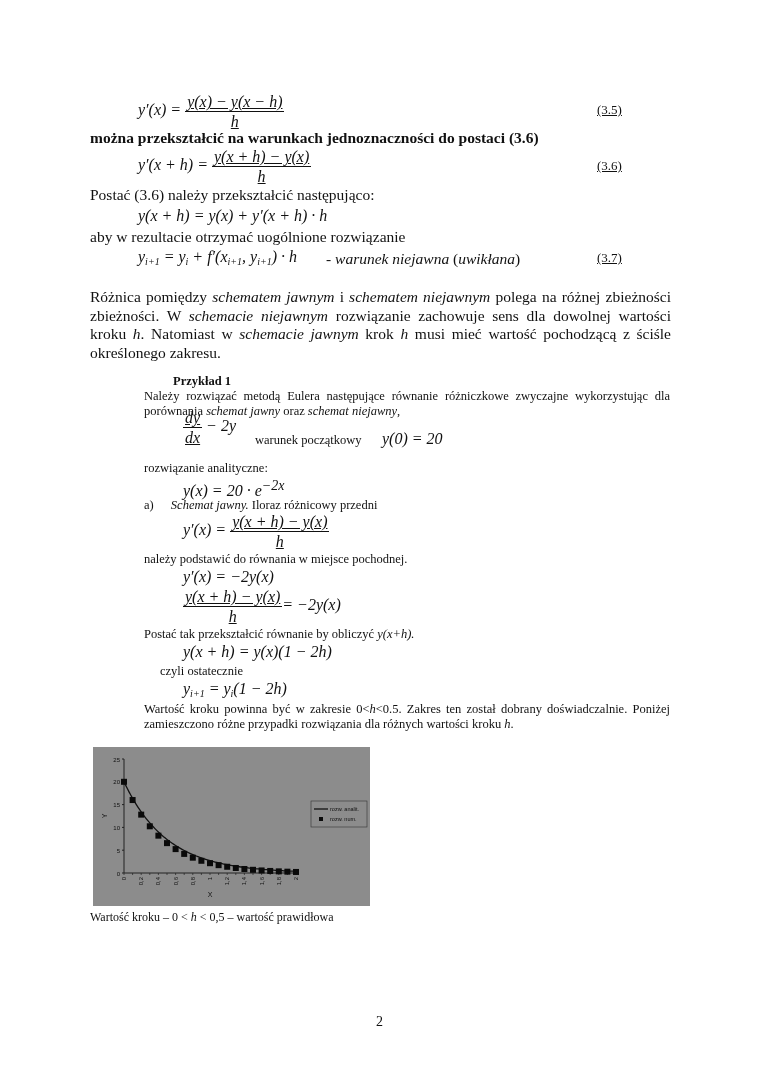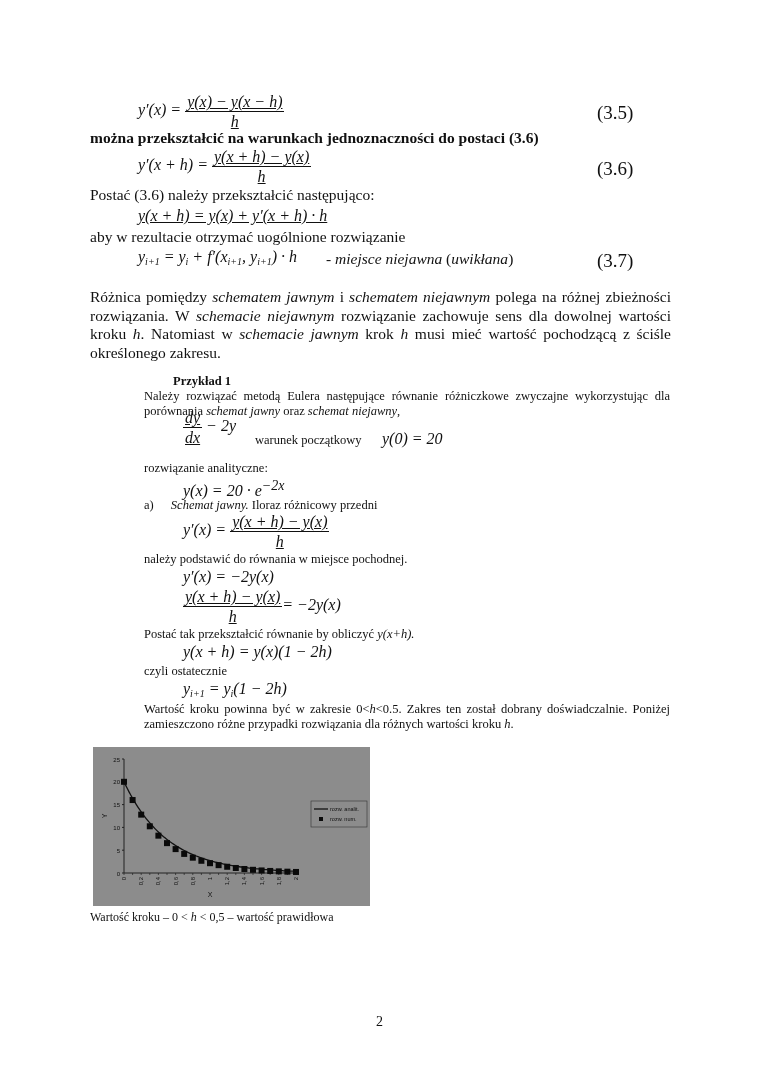--- a/index.html
+++ b/index.html
@@ -6,21 +6,21 @@
   body { width: 760px; height: 1075px; position: relative; overflow: hidden;
          font-family: "Liberation Serif", serif; color: #111; }
   .abs { position: absolute; }
   .t16 { font-size: 15.5px; line-height: 18px; white-space: nowrap; }
   .t13 { font-size: 12.5px; line-height: 15px; white-space: nowrap; }
   .math { font-family: "Liberation Serif", serif; font-style: italic; font-size: 16px; white-space: nowrap; }
   .math .up { font-style: normal; }
   .frac { display: inline-block; vertical-align: middle; text-align: center; text-decoration: underline; }
   .frac .num { display: block; border-bottom: 1px solid #111; padding: 0 2px; line-height: 19px; }
   .frac .den { display: block; line-height: 19px; }
-  .eqno { font-size: 19px; font-style: normal; }
+  .eqno { font-size: 13px; font-style: normal; text-decoration: underline; }
   .para { font-size: 15.5px; line-height: 18.5px; text-align: justify; width: 581px; }
   .para em, .t13 em, .t16 em { font-style: italic; }
   sub { font-size: 10px; vertical-align: -3px; }
   sup { font-size: 14px; vertical-align: 6px; }
   .bold { font-weight: bold; margin-left: 29px; }
   .just { text-align: justify; text-align-last: justify; }
   #chart-wrap { left: 93px; top: 747px; width: 277px; height: 159px; background: #8c8c8c; }
   .pagenum { font-size: 14px; }
 </style>
 </head>
@@ -40,34 +40,34 @@
 <div class="abs math" style="left:138px; top:147px;">
   <span>y′(x + h) =</span>
   <span class="frac">
     <span class="num">y(x + h) − y(x)</span>
     <span class="den">h</span>
   </span>
 </div>
 <div class="abs eqno" style="left:597px; top:158px;">(3.6)</div>
 
 <div class="abs t16" style="left:90px; top:186px;">Postać (3.6) należy przekształcić następująco:</div>
-<div class="abs math" style="left:138px; top:207px;text-decoration:underline;">y(x + h) = y(x) + y′(x + h) · h</div>
+<div class="abs math" style="left:138px; top:207px;">y(x + h) = y(x) + y′(x + h) · h</div>
 <div class="abs t16" style="left:90px; top:228px;">aby w rezultacie otrzymać uogólnione rozwiązanie</div>
 
 <div class="abs math" style="left:138px; top:248px;">
   <span>y</span><sub>i+1</sub><span> = </span><span>y</span><sub>i</sub><span> + f</span><span>′</span><span>(x</span><sub>i+1</sub><span>, y</span><sub>i+1</sub><span>) · h</span>
 </div>
 <div class="abs t16" style="left:326px; top:250px;">
-  <span>- </span><em>miejsce niejawna</em><span style="font-style:normal">&nbsp;(</span><em>uwikłana</em><span>)</span>
+  <span>- </span><em>warunek niejawna</em><span style="font-style:normal">&nbsp;(</span><em>uwikłana</em><span>)</span>
 </div>
 <div class="abs eqno" style="left:597px; top:250px;">(3.7)</div>
 
 <div class="abs para" style="left:90px; top:288px;">
   <div class="just"><span>Różnica pomiędzy </span><em>schematem jawnym</em><span> i </span><em>schematem niejawnym</em><span> polega na różnej zbieżności</span></div>
-  <div class="just"><span>rozwiązania. W </span><em>schemacie niejawnym</em><span> rozwiązanie zachowuje sens dla dowolnej wartości</span></div>
+  <div class="just"><span>zbieżności. W </span><em>schemacie niejawnym</em><span> rozwiązanie zachowuje sens dla dowolnej wartości</span></div>
   <div class="just"><span>kroku </span><em>h</em><span>. Natomiast w </span><em>schemacie jawnym</em><span> krok </span><em>h</em><span> musi mieć wartość pochodzącą z ściśle</span></div>
   <div>określonego zakresu.</div>
 </div>
 
 <div class="abs t13 bold" style="left:144px; top:374px;">Przykład 1</div>
 <div class="abs t13 just" style="left:144px; top:389px; width:526px;">Należy rozwiązać metodą Eulera następujące równanie różniczkowe zwyczajne wykorzystując dla</div>
 <div class="abs t13" style="left:144px; top:404px;">
   <span>porównania </span><em>schemat jawny</em><span> oraz </span><em>schemat niejawny</em><span>,</span>
 </div>
 
@@ -104,21 +104,21 @@
   <span class="frac">
     <span class="num">y(x + h) − y(x)</span>
     <span class="den">h</span>
   </span><span>= −2y(x)</span>
 </div>
 
 <div class="abs t13" style="left:144px; top:627px;">
   <span>Postać tak przekształcić równanie by obliczyć </span><em>y(x+h).</em>
 </div>
 <div class="abs math" style="left:183px; top:643px;">y(x + h) = y(x)(1 − 2h)</div>
-<div class="abs t13" style="left:144px; top:664px;">czyli ostatecznie</div>
+<div class="abs t13" style="left:160px; top:664px;">czyli ostatecznie</div>
 <div class="abs math" style="left:183px; top:680px;">
   <span>y</span><sub>i+1</sub><span> = y</span><sub>i</sub><span>(1 − 2h)</span>
 </div>
 
 <div class="abs t13 just" style="left:144px; top:702px; width:526px;">
   <span>Wartość kroku powinna być w zakresie 0&lt;</span><em>h</em><span>&lt;0.5. Zakres ten został dobrany doświadczalnie. Poniżej</span>
 </div>
 <div class="abs t13" style="left:144px; top:717px;">
   <span>zamieszczono różne przypadki rozwiązania dla różnych wartości kroku </span><em>h</em><span>.</span>
 </div>

